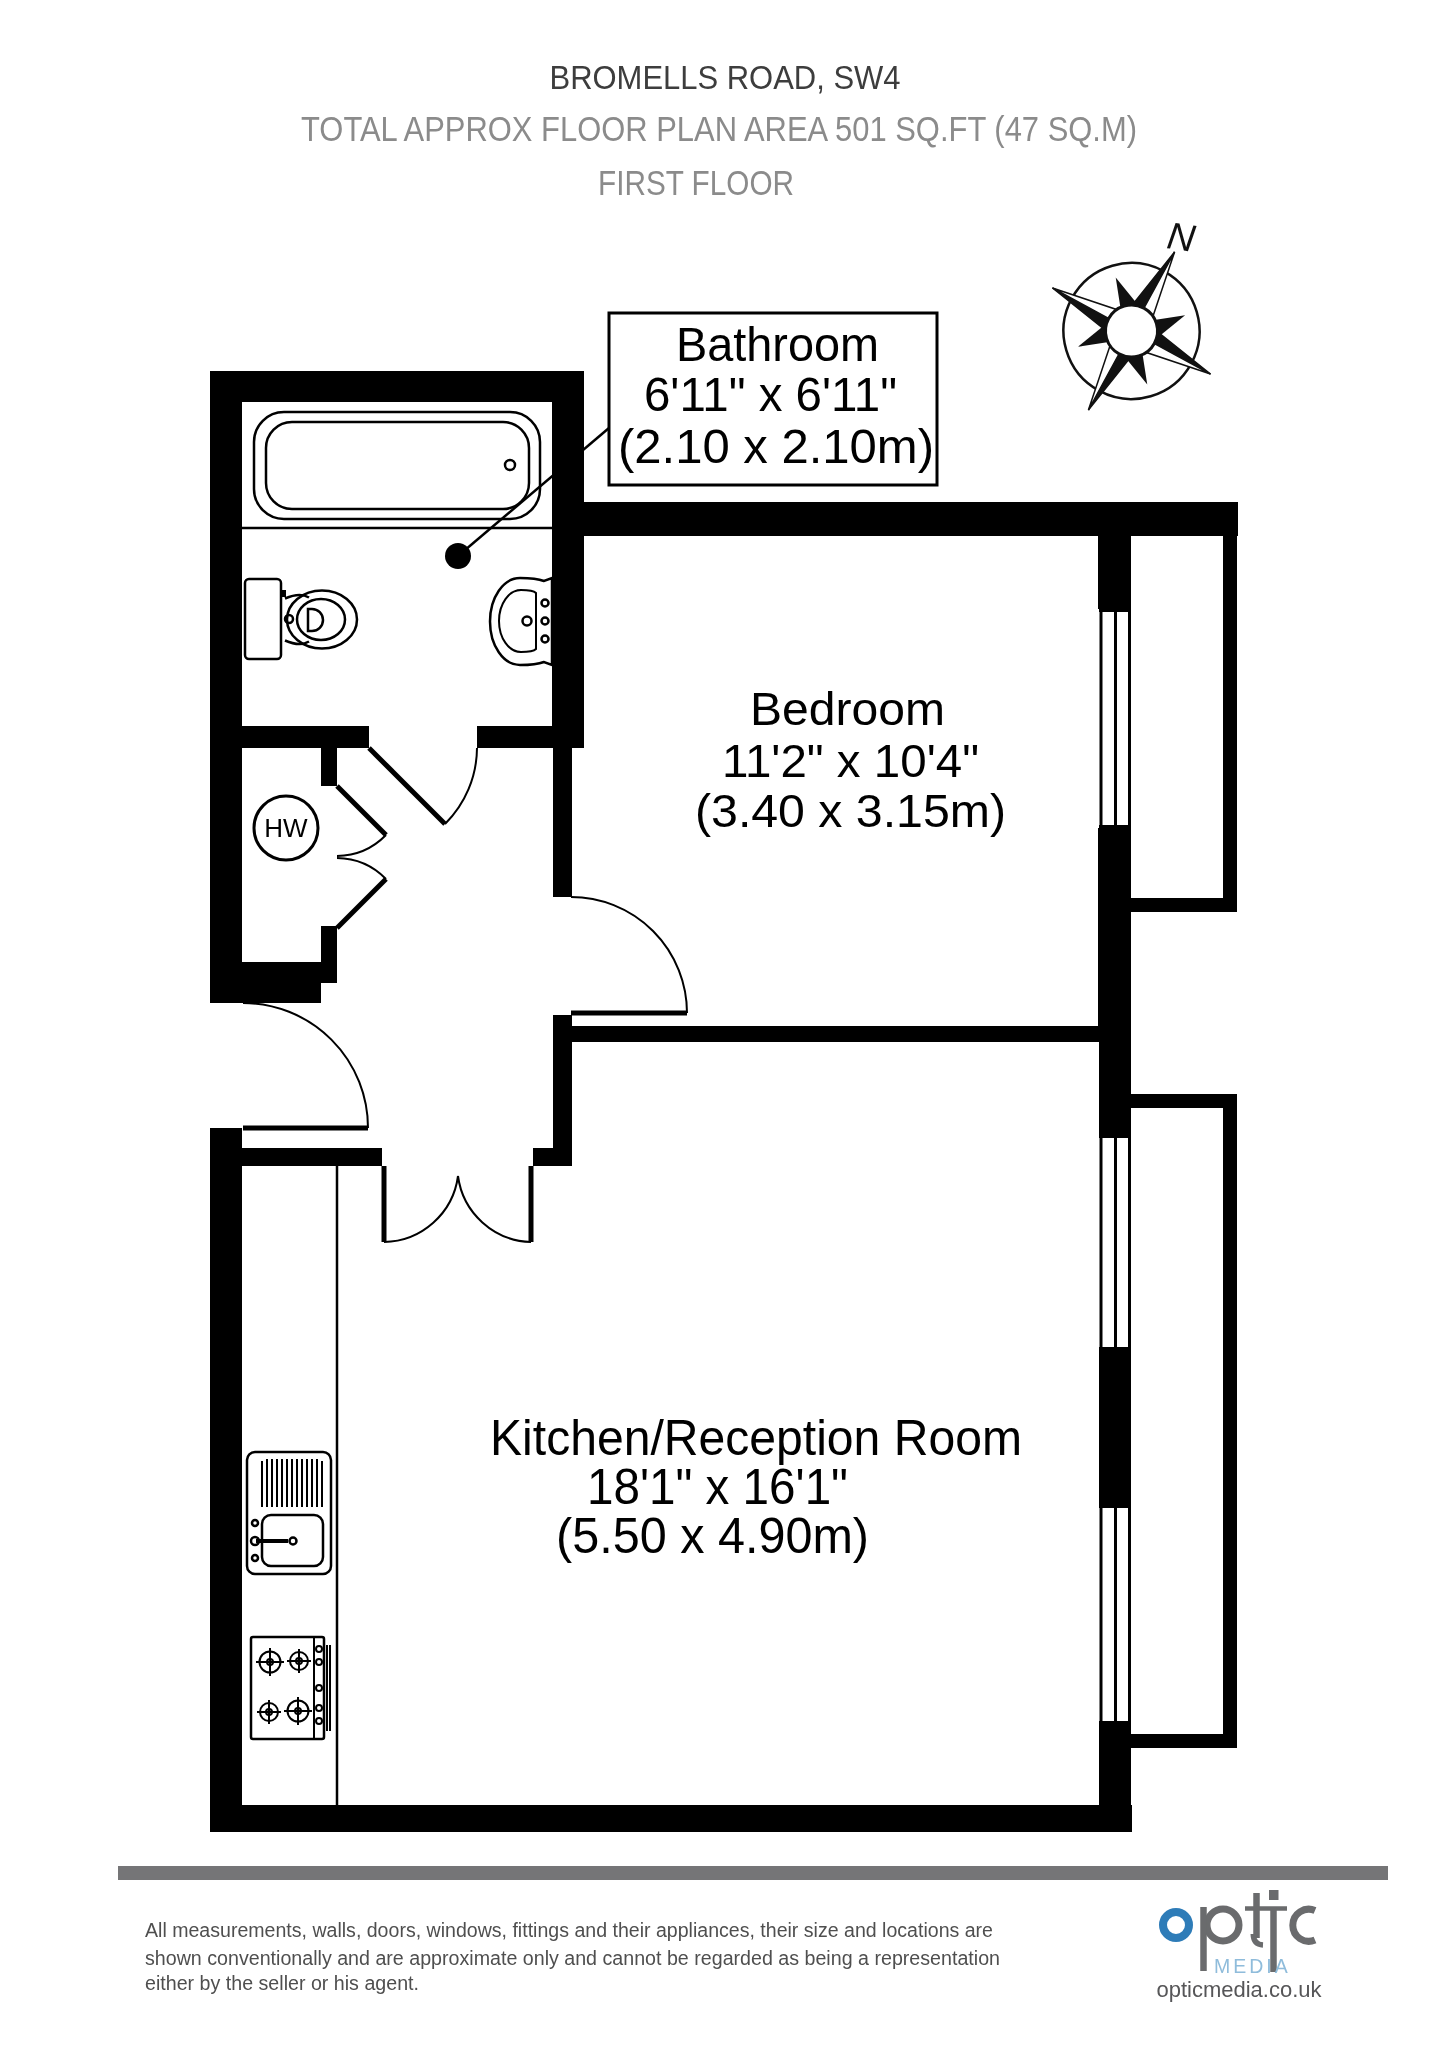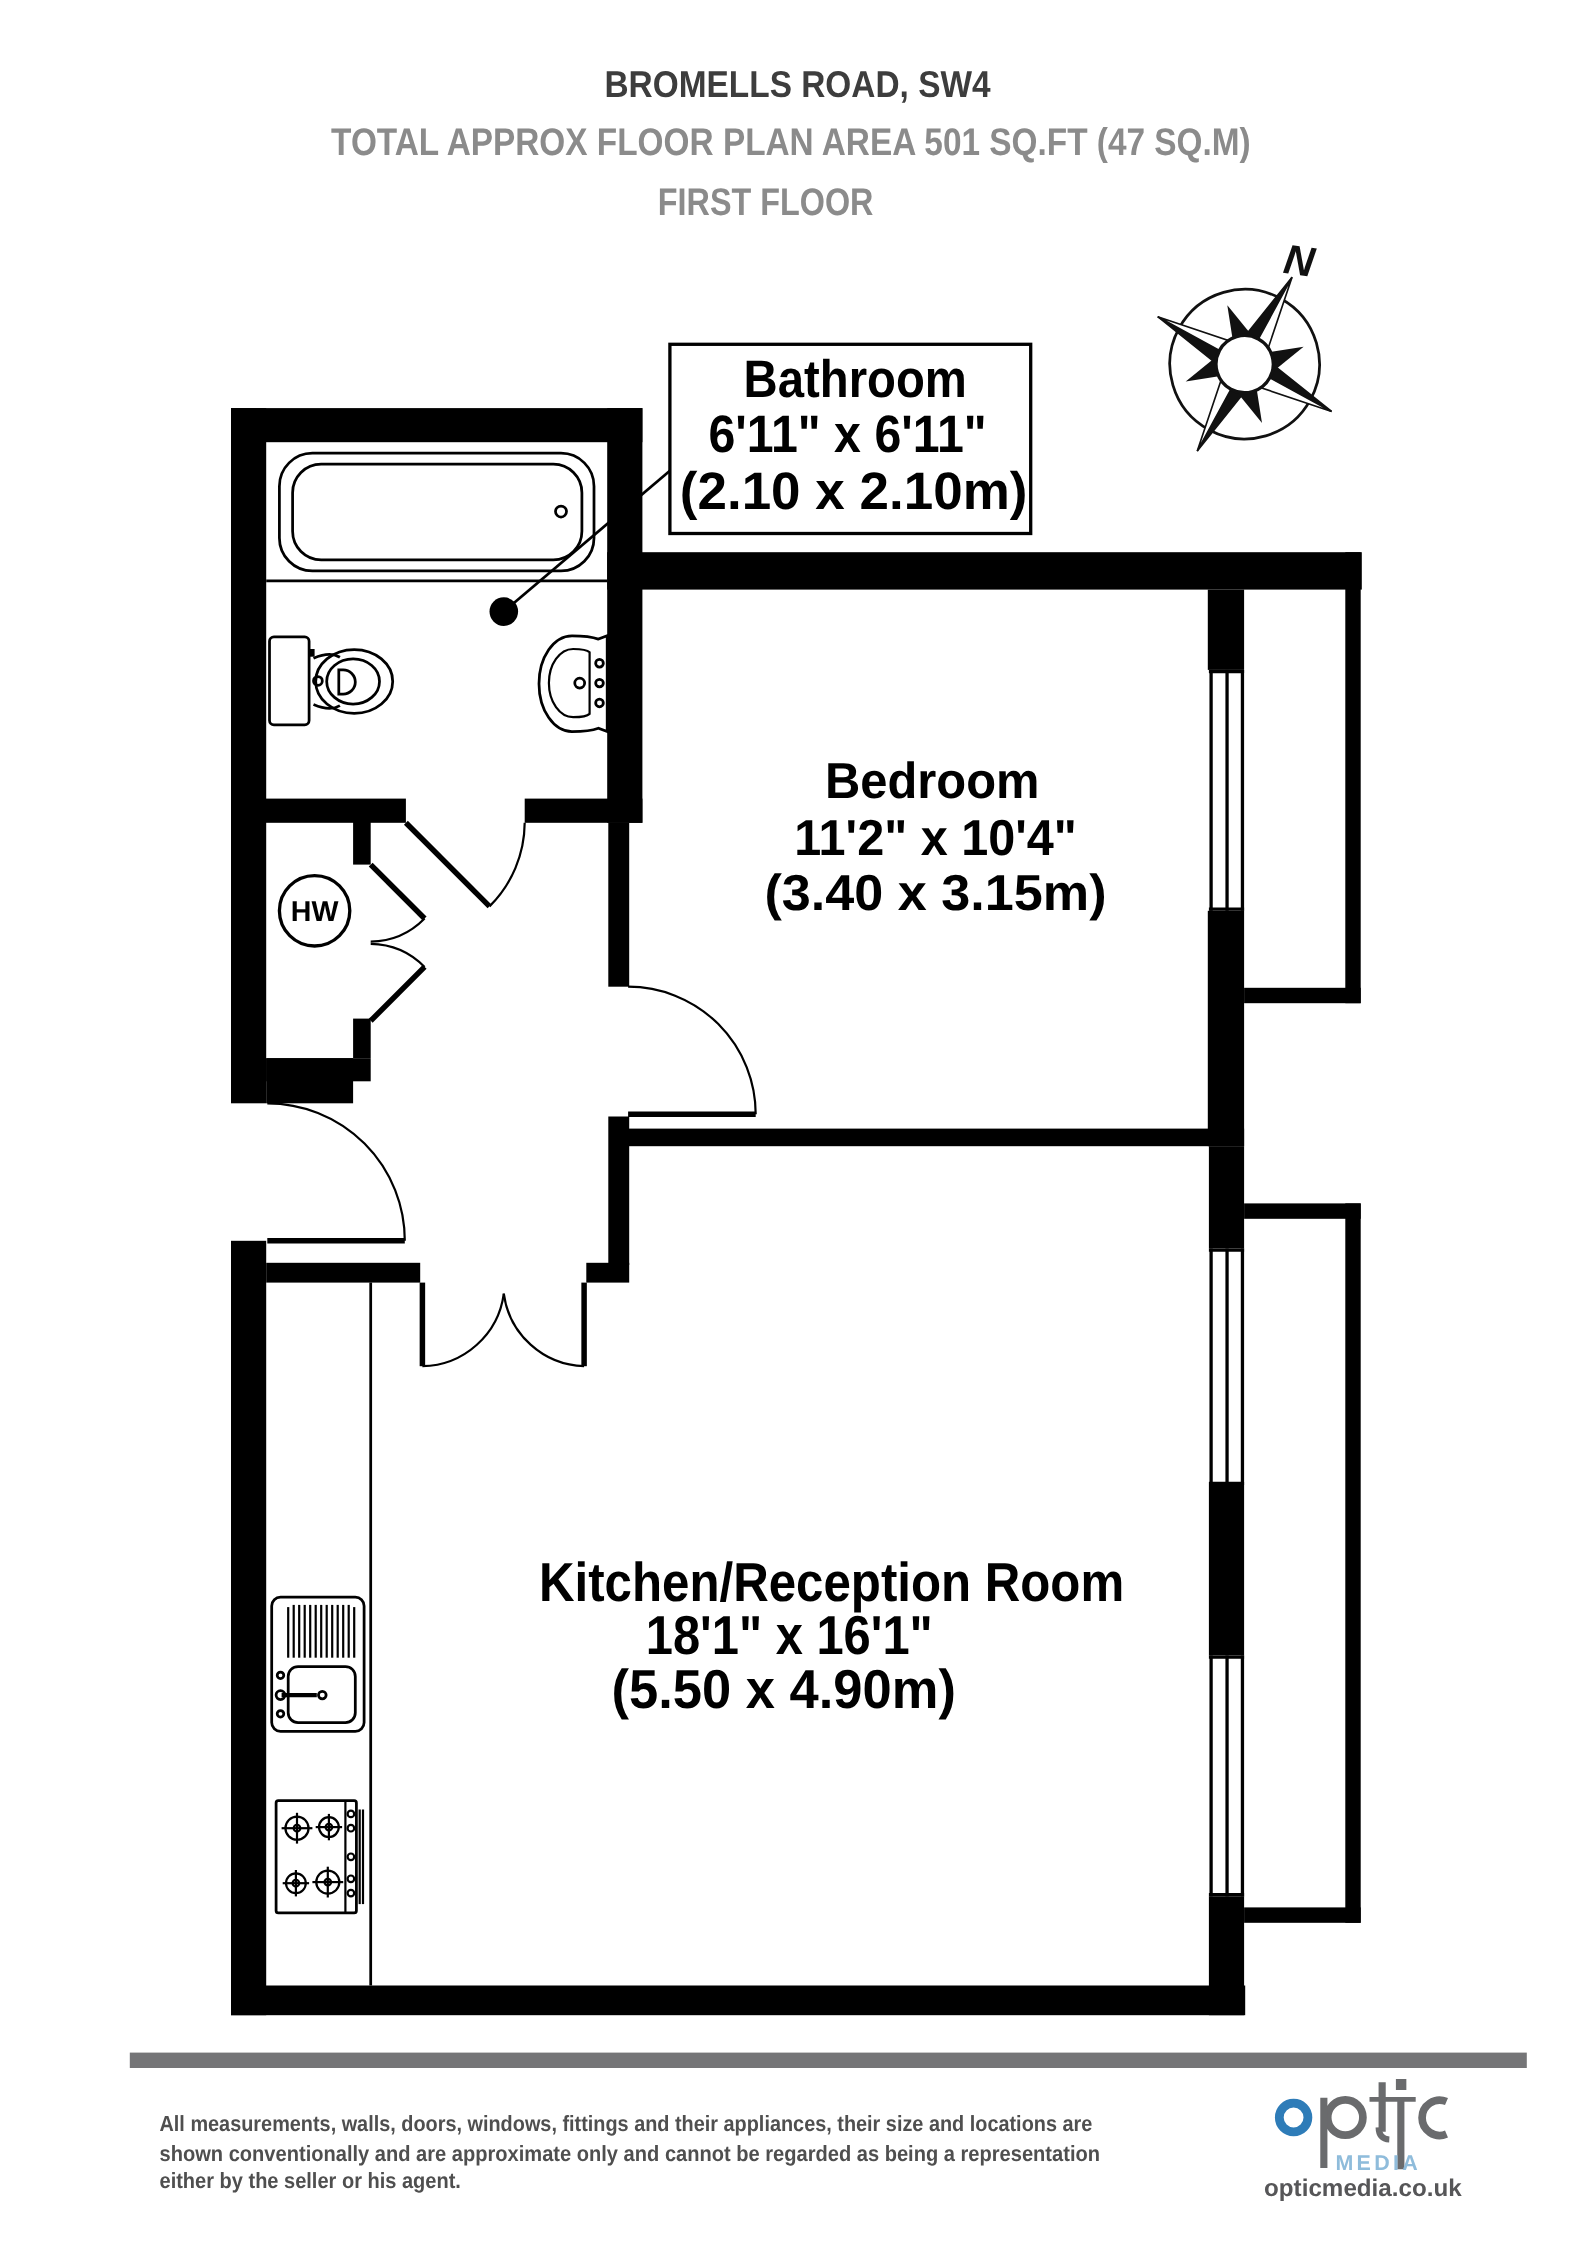--- a/index.html
+++ b/index.html
@@ -1,16 +1,16 @@
 <!DOCTYPE html>
 <html><head>
 <meta charset="utf-8">
 <style>
 html,body{margin:0;padding:0;background:#fff;}
-#page{position:relative;width:1447px;height:2048px;background:#fff;overflow:hidden;font-family:"Liberation Sans",sans-serif;font-weight:bold;}
+#page{position:relative;width:1447px;height:2048px;background:#fff;overflow:hidden;font-family:"Liberation Sans",sans-serif;}
 svg{position:absolute;left:0;top:0;}
 svg text{font-family:"Liberation Sans",sans-serif;}
 </style>
 </head>
 <body>
 <div id="page">
 <svg width="1447" height="2048" viewBox="0 0 1447 2048">
 
 <text x="725" y="88.5" font-size="34" fill="#3d3d3d" text-anchor="middle" textLength="351" lengthAdjust="spacingAndGlyphs">BROMELLS ROAD, SW4</text>
 

